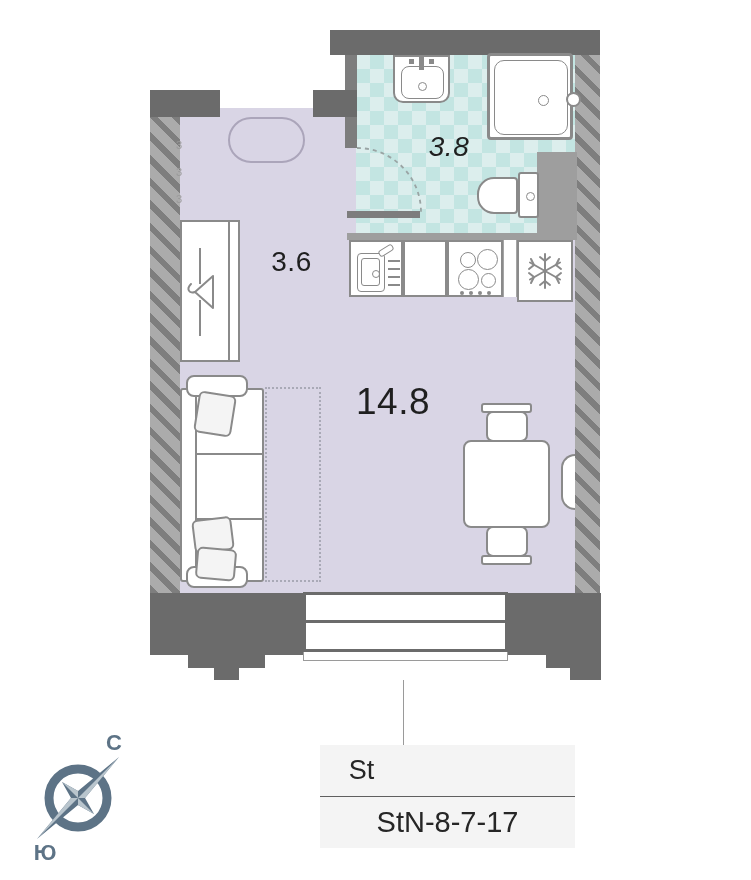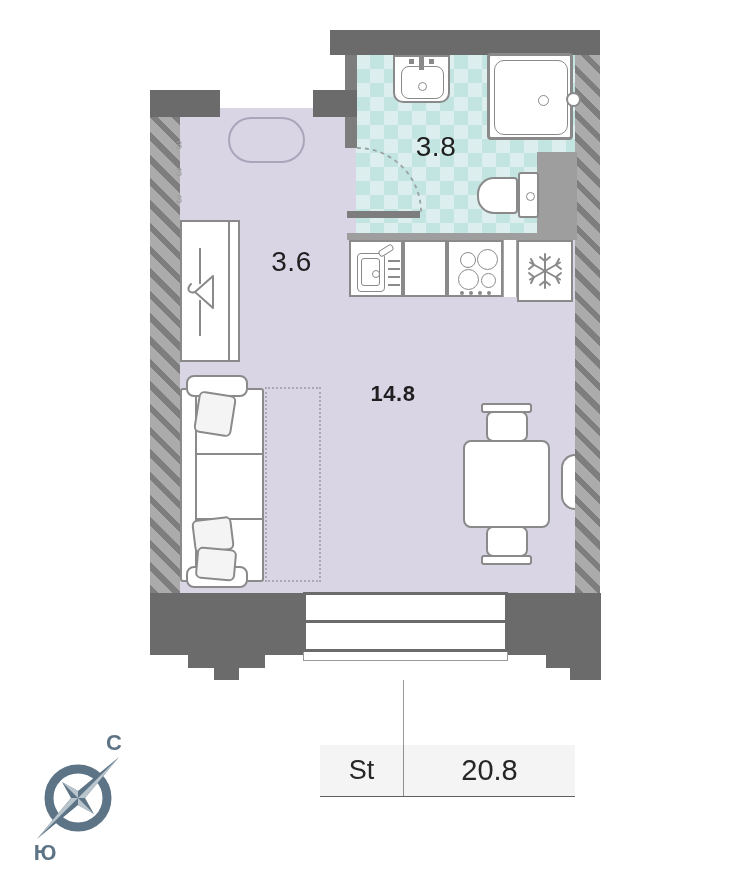--- a/index.html
+++ b/index.html
@@ -159,31 +159,33 @@
   <div class="abs dotted-zone" style="left:265px;top:387px;width:56px;height:195px;"></div>
 
   <div class="abs fx" style="left:481px;top:403px;width:51px;height:10px;border-radius:3px;"></div>
   <div class="abs fx" style="left:486px;top:411px;width:42px;height:31px;border-radius:7px;"></div>
   <div class="abs fx" style="left:463px;top:440px;width:87px;height:88px;border-width:2.5px;border-radius:8px;"></div>
   <div class="abs fx" style="left:486px;top:526px;width:42px;height:31px;border-radius:7px;"></div>
   <div class="abs fx" style="left:481px;top:555px;width:51px;height:10px;border-radius:3px;"></div>
 
   <div class="abs" style="left:561px;top:454px;width:14px;height:56px;background:#fff;border:2px solid #8a8a8a;border-right:none;border-radius:28px 0 0 28px;box-sizing:border-box;"></div>
 
-  <div class="abs room-label" style="left:406px;top:131px;width:60px;">3.8</div>
+  <div class="abs room-label" style="left:419px;top:131px;width:60px;font-style:italic;">3.8</div>
   <div class="abs room-label" style="left:264px;top:246px;width:55px;">3.6</div>
-  <div class="abs room-label" style="left:354px;top:381px;width:78px;font-size:22px;font-weight:bold;">14.8</div>
+  <div class="abs room-label" style="left:354px;top:381px;width:78px;font-size:37px;">14.8</div>
 
   <div class="abs" style="left:403px;top:680px;width:1px;height:65px;background:#9a9a9a;"></div>
 
   <div class="abs tbl-row" style="left:320px;top:745px;width:255px;height:51px;">
     <div class="tbl-cell" style="width:83px;">St</div>
-    <div class="tbl-cell" style="flex:1;border-left:1px solid #8f8f8f;height:100%;display:flex;align-items:center;justify-content:center;font-size:29px;">20.8</div>
   </div>
   <div class="abs" style="left:320px;top:796px;width:255px;height:1px;background:#5f5f5f;"></div>
+  <div class="abs tbl-row" style="left:320px;top:797px;width:255px;height:51px;justify-content:center;">
+    <div class="tbl-cell" style="font-size:29px;">StN-8-7-17</div>
+  </div>
 
   <svg class="abs" style="left:18px;top:718px;" width="120" height="150" viewBox="0 0 120 150">
     <circle cx="60" cy="80" r="29" fill="none" stroke="#5d7386" stroke-width="9"></circle>
     <polygon fill="#5d7386" points="101,39 67,80 76,96 60,87 19,121 53,80 44,64 60,73"></polygon>
     <g fill="#b9c5cd">
       <polygon points="101,39 67,80 60,80"></polygon>
       <polygon points="19,121 53,80 60,80"></polygon>
       <polygon points="76,96 60,87 60,80"></polygon>
       <polygon points="44,64 60,73 60,80"></polygon>
     </g>

